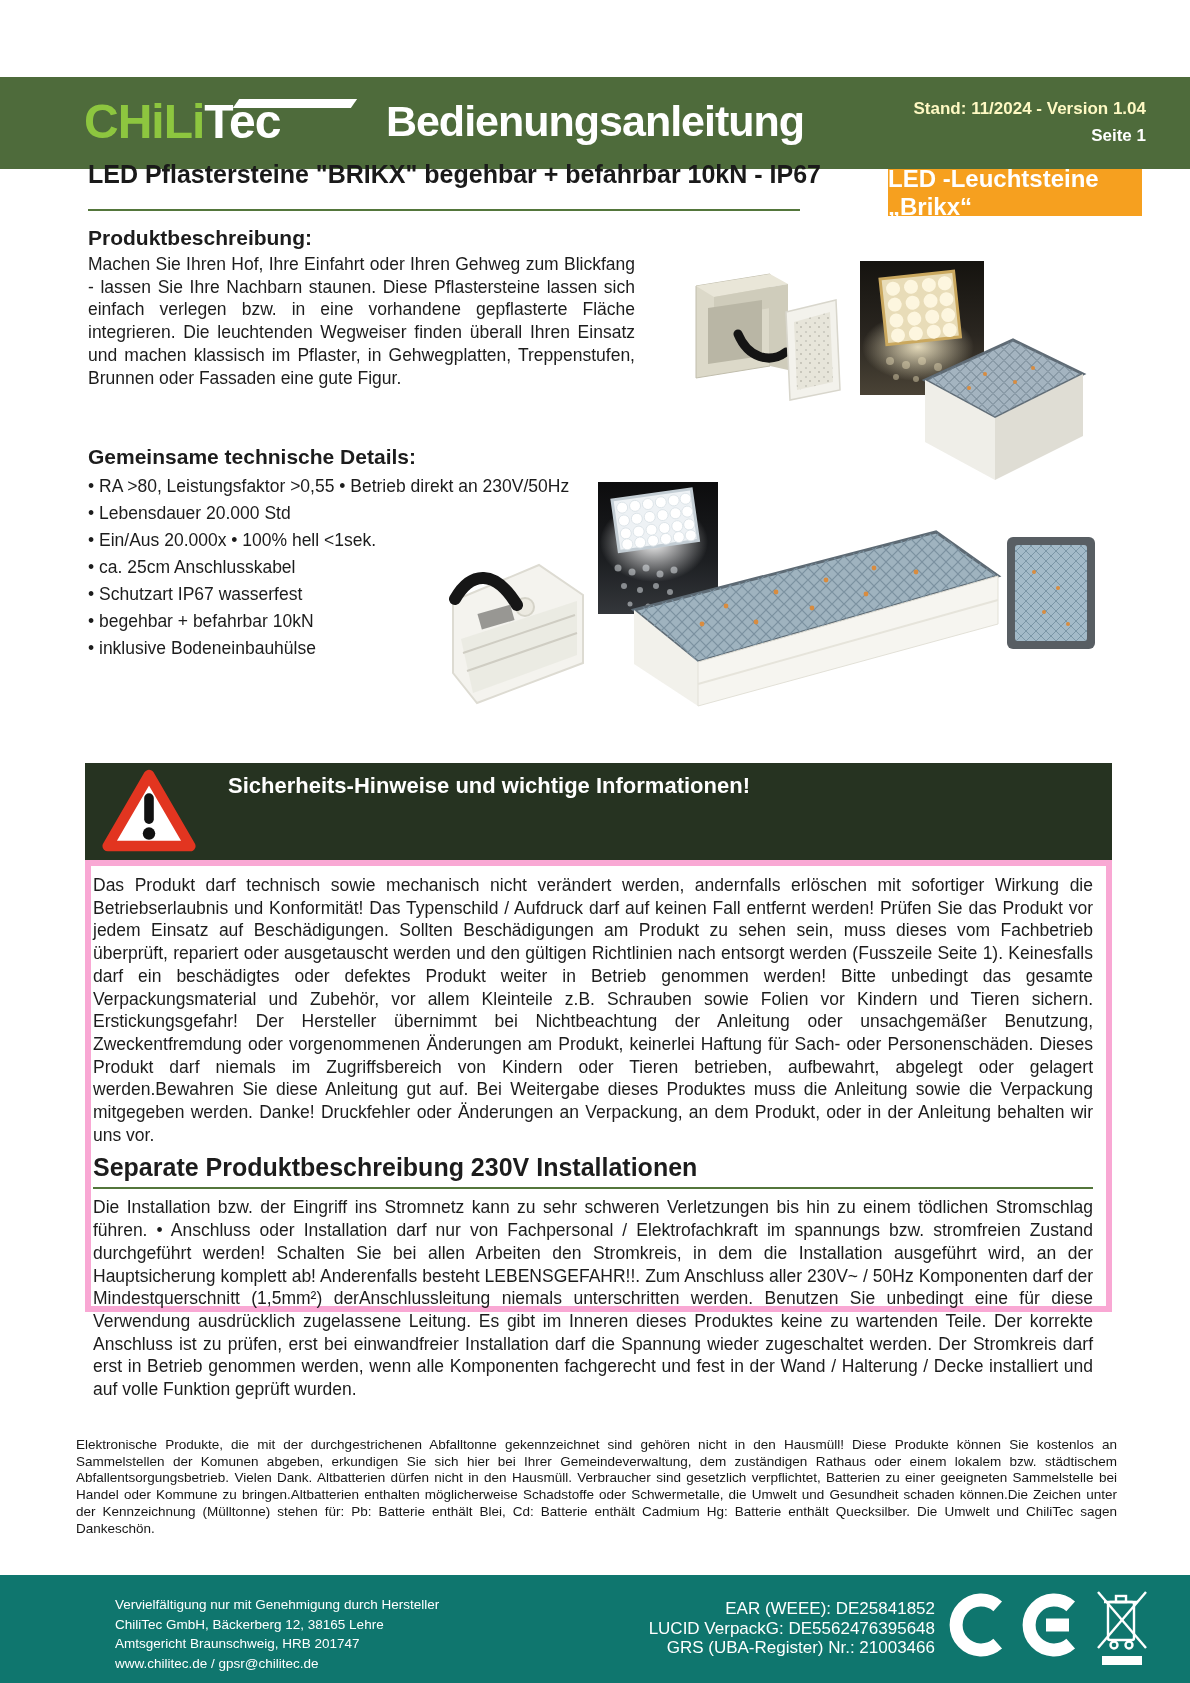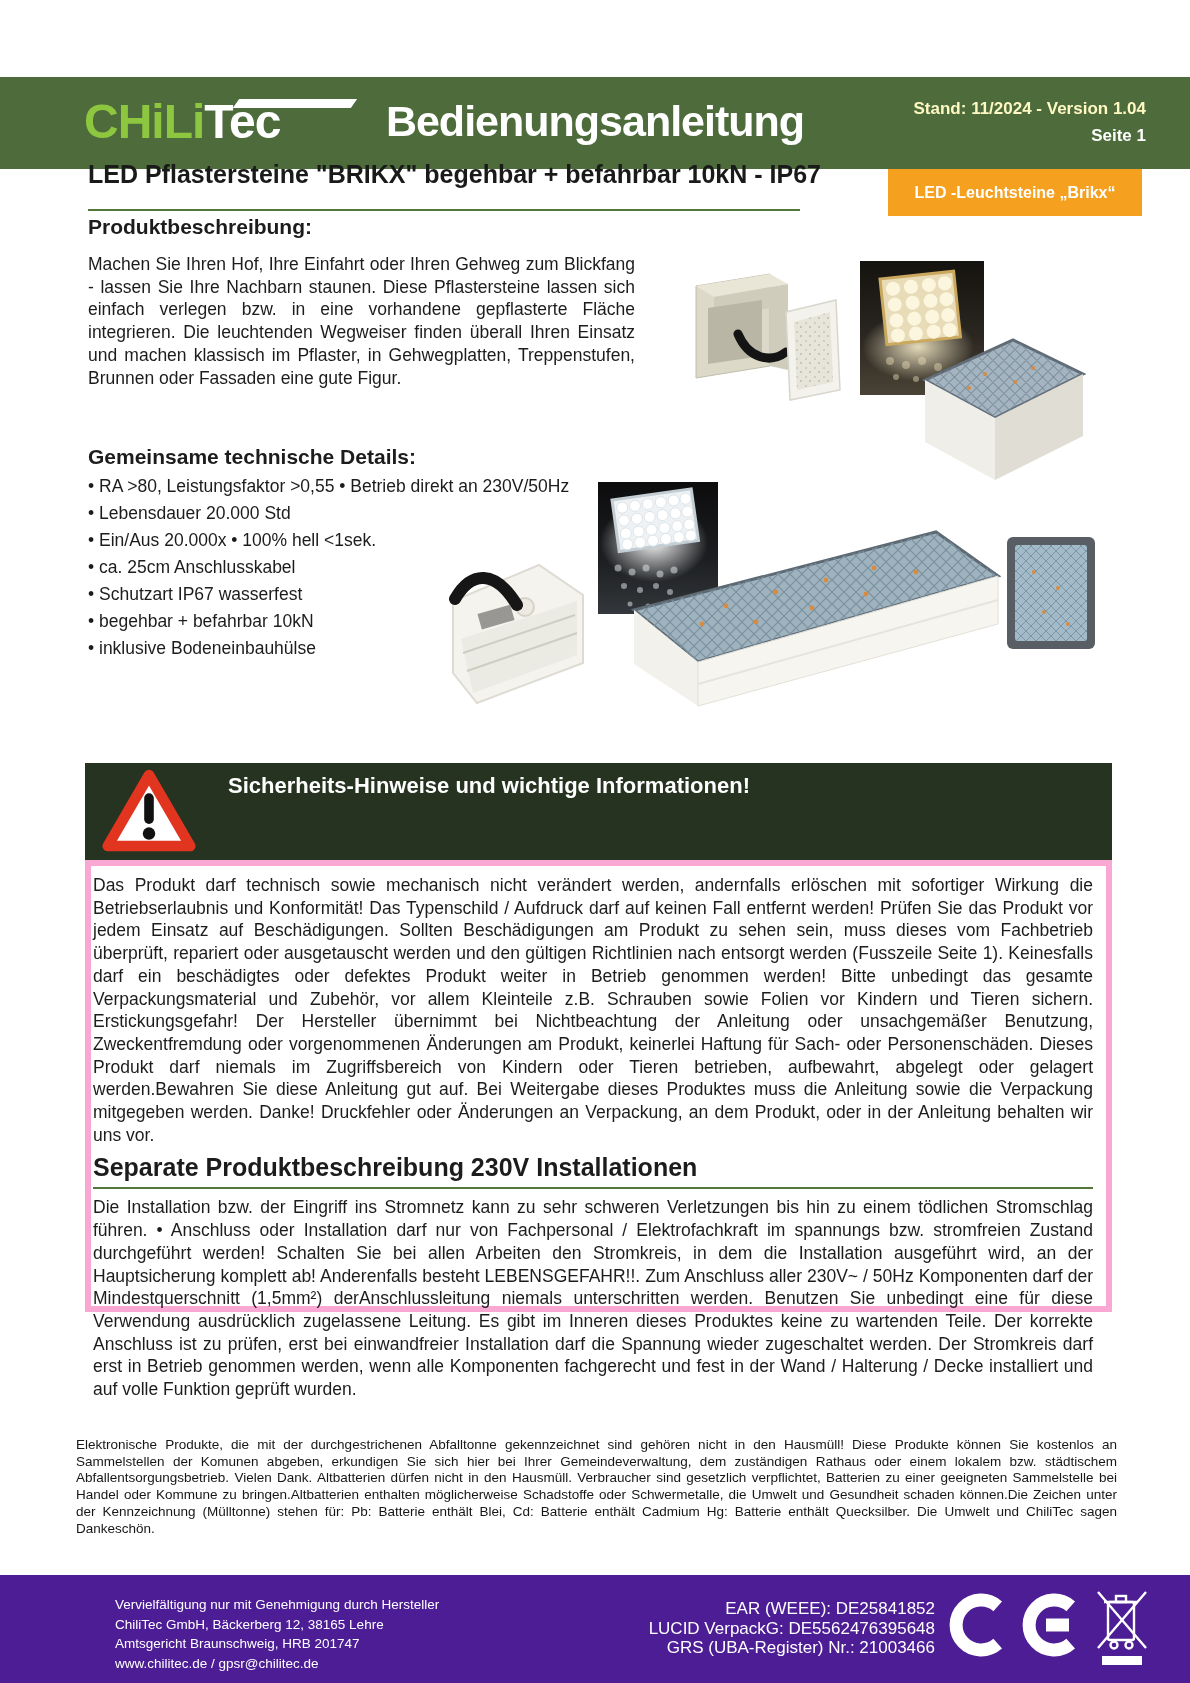--- a/index.html
+++ b/index.html
@@ -13,24 +13,24 @@
   .logo .lg-white { color:#ffffff; position:relative; }
   .logo-swoosh { position:absolute; left:152px; top:8px; width:118px; height:9px; background:#ffffff; transform:skewX(-35deg); }
   .header-title { position:absolute; left:0; top:20px; width:1190px; text-align:center; color:#ffffff; font-size:43px; font-weight:bold; letter-spacing:-1px; }
   .header-right { position:absolute; right:44px; top:18px; text-align:right; font-weight:bold; font-size:17px; line-height:27px; }
   .header-right .stand { color:#fef9c3;text-align:right; }
   .header-right .seite { color:#ffffff; }
 
   
   .prod-title { position:absolute; left:88px; top:160px; width:760px; font-size:25px; font-weight:bold; color:#1a1a1a; }
   .title-underline { position:absolute; left:88px; top:209px; width:712px; height:2px; background:#53763b; }
-  .badge { position:absolute; left:888px; top:169px; width:254px; height:47px; background:#f6a01f; color:#ffffff; font-weight:bold; font-size:16px; display:flex; align-items:center; justify-content:center; }
-
-  
-  .h-desc { position:absolute; left:88px; top:215px; font-size:21px; font-weight:bold; }
+  .badge { position:absolute; left:888px; top:169px; width:254px; height:47px; background:#f6a01f; color:#ffffff; font-weight:bold; font-size:24px; display:flex; align-items:center; justify-content:center; }
+
+  
+  .h-desc { position:absolute; left:88px; top:226px; font-size:21px; font-weight:bold; }
   .p-desc { position:absolute; left:88px; top:253px; width:547px; font-size:17.5px; line-height:22.7px; text-align:justify; }
 
   .h-details { position:absolute; left:88px; top:445px; font-size:21px; font-weight:bold;text-align:center; }
   .details-list { position:absolute; left:88px; top:473px; width:560px; list-style:none; font-size:17.5px; line-height:27px; }
 
   
   .photo { position:absolute; }
 
   
   .banner { position:absolute; left:85px; top:763px; width:1027px; height:97px; background:#263321; }
@@ -41,21 +41,21 @@
   
   .main-box { position:absolute; left:85px; top:860px; width:1027px; height:452px; border:6px solid #f9a8d4; background:#ffffff; padding:8px 13px 0 2px; }
   .main-box p { font-size:17.5px; line-height:22.7px; text-align:justify; }
   .h-separate { margin-top:7px; font-size:25px; font-weight:bold; border-bottom:2px solid #53763b; padding-bottom:5px; }
   .main-box .p2 { margin-top:7px; }
 
   
   .disposal { position:absolute; left:76px; top:1437px; width:1041px; font-size:13.5px; line-height:16.7px; text-align:justify; color:#161616; }
 
   
-  .footer { position:absolute; left:0; top:1575px; width:1190px; height:108px; background:#4c1d95; color:#ffffff; }
+  .footer { position:absolute; left:0; top:1575px; width:1190px; height:108px; background:#0f766e; color:#ffffff; }
   .footer-left { position:absolute; left:115px; top:20px; font-size:13.5px; line-height:19.6px; }
   .footer-right { position:absolute; right:255px; top:24px; font-size:17px; line-height:19.6px; text-align:right; }
   .ce-mark { position:absolute; left:948px; top:17px; }
   .weee-icon { position:absolute; left:1094px; top:13px; }
 </style>
 </head>
 <body>
 
 <div class="page">
 

